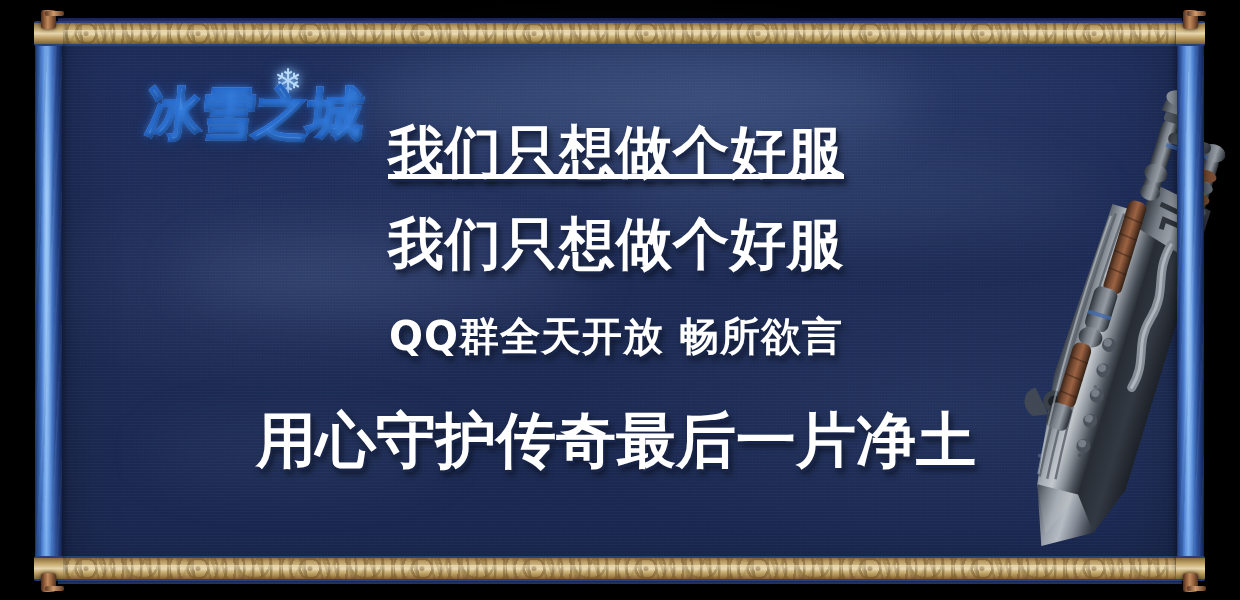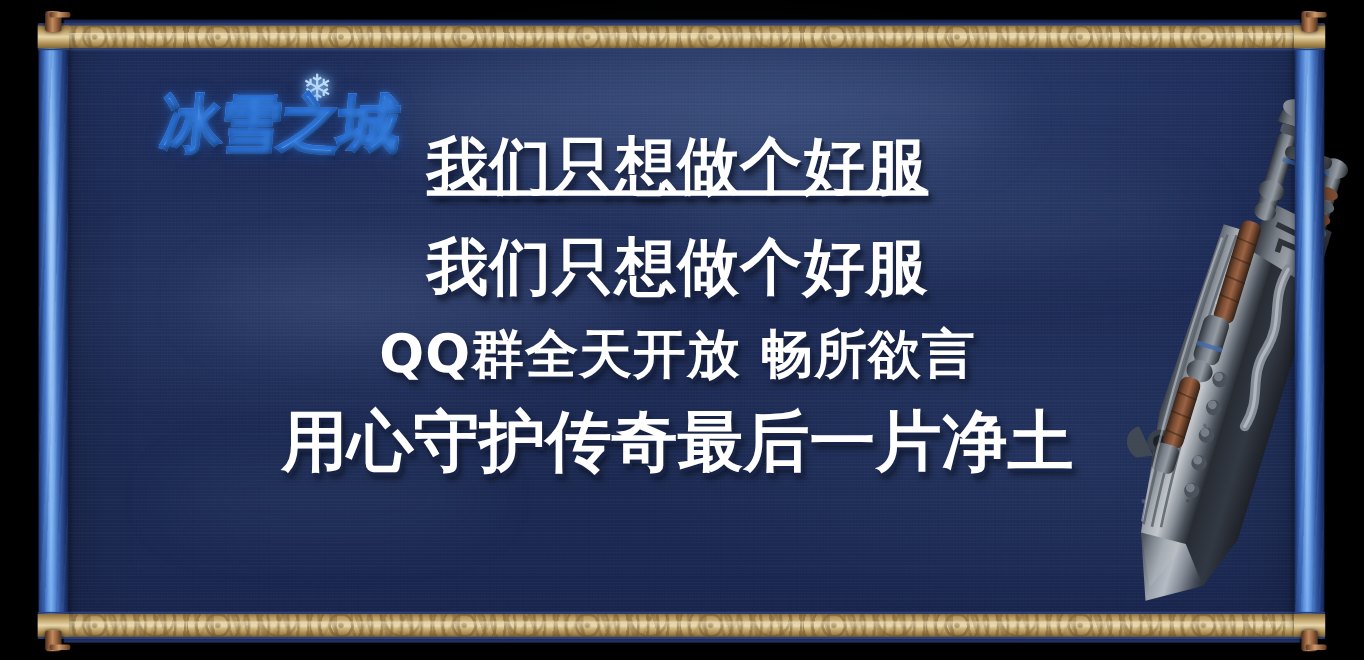--- a/index.html
+++ b/index.html
@@ -259,22 +259,22 @@
     font-family: "DejaVu Sans", "Liberation Sans", sans-serif;
     font-weight: bold;
     white-space: nowrap;
     text-shadow:
       2px 3px 0 rgba(25,38,74,0.85),
       3px 5px 6px rgba(0,0,0,0.55);
     letter-spacing: 1px;
   }
   .slogan-line.l1 { font-size: 56px; line-height: 76px; text-decoration: underline; }
   .slogan-line.l2 { font-size: 56px; line-height: 76px; margin-top: 16px; }
-  .slogan-line.l3 { font-size: 48px; line-height: 76px; margin-top: 2px; }
-  .slogan-line.l4 { font-size: 60px; line-height: 80px; margin-top: 2px; letter-spacing: 0px; position: relative; z-index: 5; }
+  .slogan-line.l3 { font-size: 40px; line-height: 76px; margin-top: 16px; }
+  .slogan-line.l4 { font-size: 60px; line-height: 80px; margin-top: 26px; letter-spacing: 0px; position: relative; z-index: 5; }
 </style>
 </head>
 <body>
 
 <div id="banner">
 
   <div class="scroll-panel">
 
     <div class="cloth-texture"></div>
 

